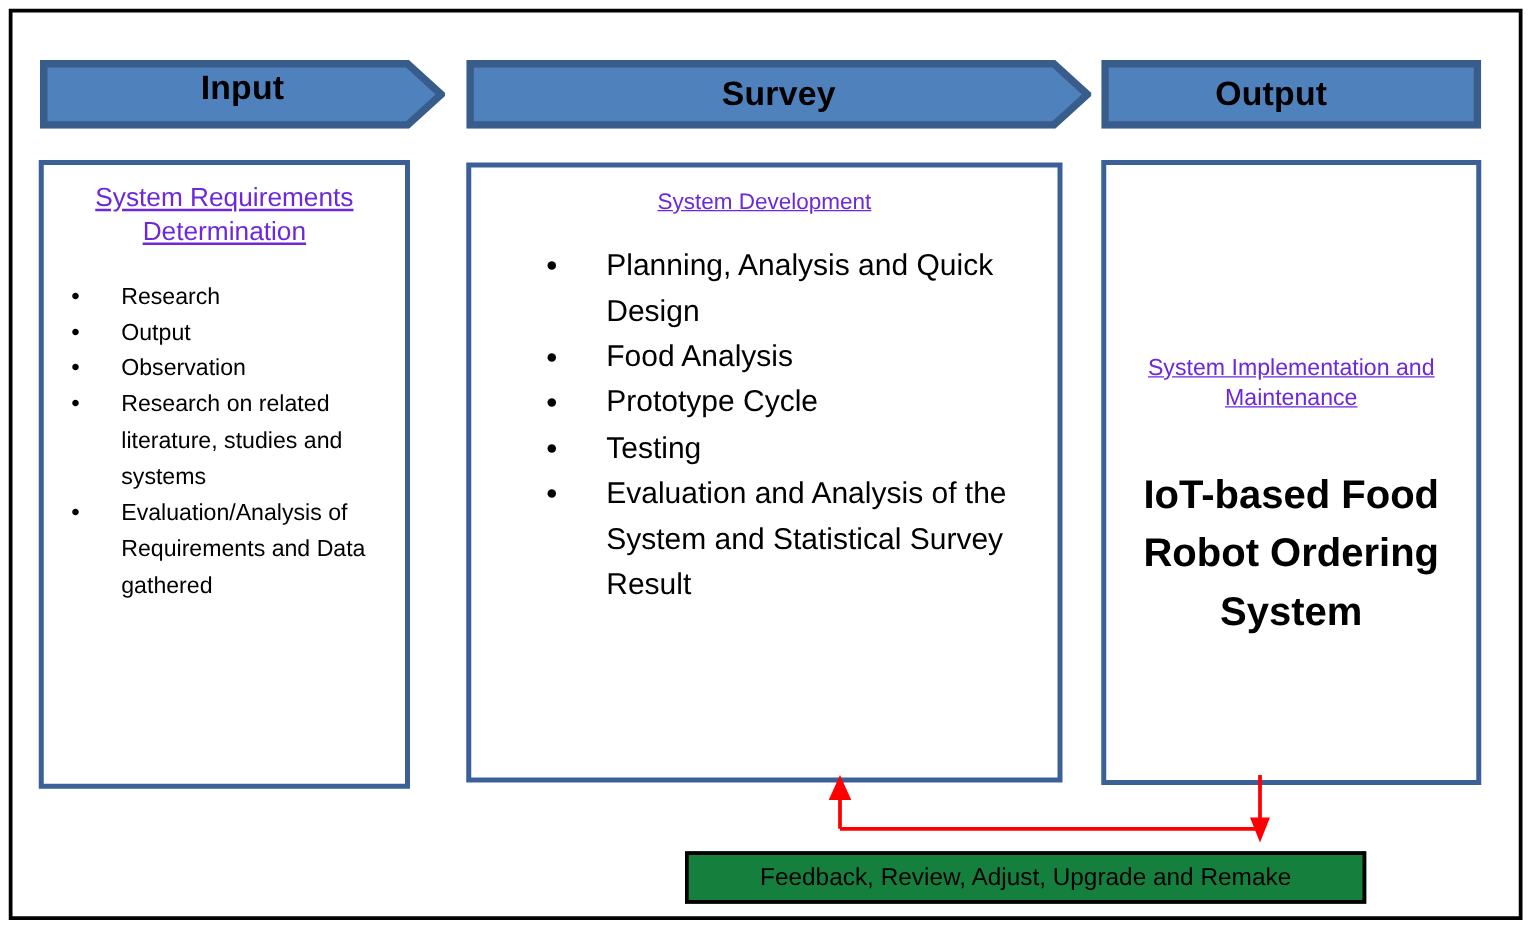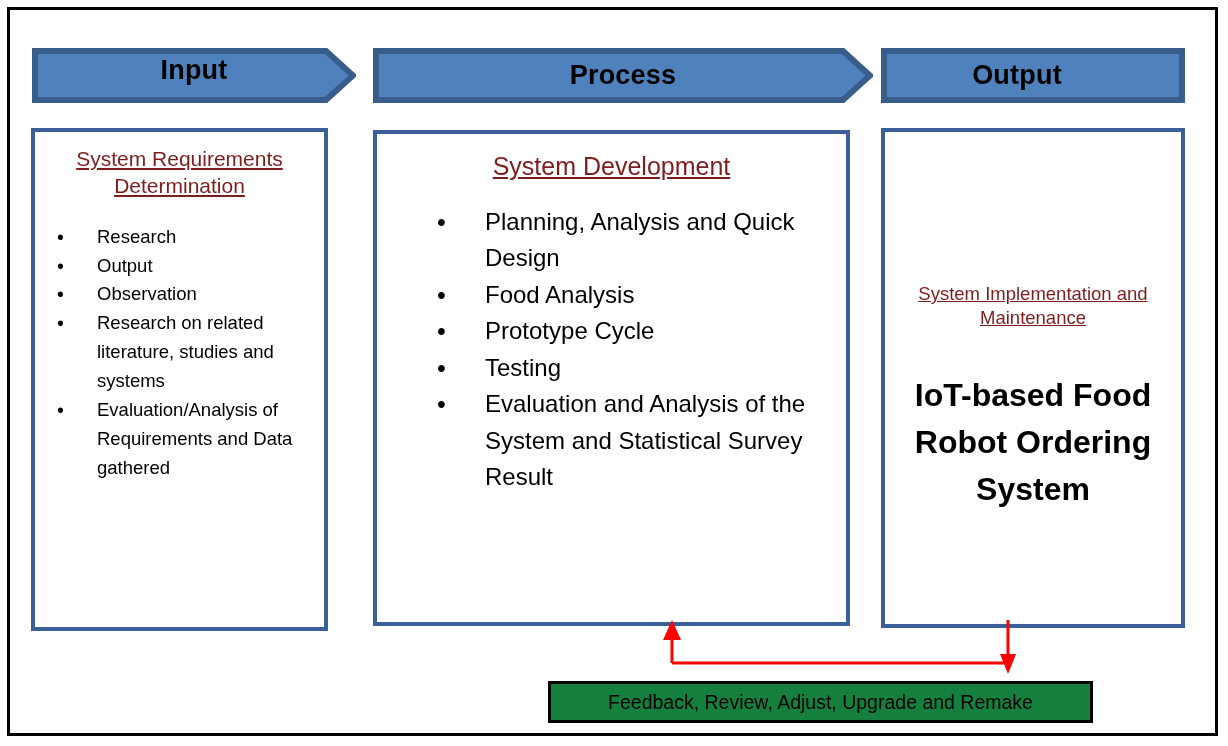--- a/index.html
+++ b/index.html
@@ -56,21 +56,21 @@
   .col-box {
     position: absolute;
     box-sizing: border-box;
     border: 4px solid #3a6097;
     background: #ffffff;
   }
 
   .box-title {
     text-align: center;
     text-decoration: underline;
-    color: #7f1d1d;
+    color: #6d28d9;
     line-height: 1.28;
   }
 
   ul.bullets {
     list-style: none;
     margin: 0;
     padding: 0;
   }
   ul.bullets > li {
     position: relative;
@@ -86,21 +86,21 @@
 
   
   #input-box { left: 31px; top: 128px; width: 297px; height: 503px; }
   #input-title { font-size: 21px; margin: 14px 8px 0 8px; }
   #input-list { margin-top: 23px; font-size: 18.5px; }
   #input-list > li { padding-left: 62px; line-height: 1.56; }
   #input-list > li::before { left: 22px; top: -1px; }
 
   
   #process-box { left: 373px; top: 130px; width: 477px; height: 496px; }
-  #process-title { font-size: 25px; margin: 16px 8px 0 8px; }
+  #process-title { font-size: 18px; margin: 16px 8px 0 8px; }
   #process-list { margin-top: 22px; font-size: 24px; }
   #process-list > li { padding-left: 108px; line-height: 1.52; }
   #process-list > li::before { left: 60px; top: -1px; }
 
   
   #output-box { left: 881px; top: 128px; width: 304px; height: 500px; }
   #output-title {
     font-size: 18.5px;
     margin: 0 10px;
     position: absolute;
@@ -155,21 +155,21 @@
     <svg class="banner-svg" width="324" height="55" viewBox="0 0 324 55">
       <polygon points="3,3 294,3 321,27.5 294,52 3,52" fill="#4f81bd" stroke="#385d8a" stroke-width="6" stroke-linejoin="miter"></polygon>
     </svg>
     <span class="banner-label">Input</span>
   </div>
 
   <div class="banner" id="process-banner" style="left:373px; top:48px; width:500px; height:55px;">
     <svg class="banner-svg" width="500" height="55" viewBox="0 0 500 55">
       <polygon points="3,3 470,3 497,27.5 470,52 3,52" fill="#4f81bd" stroke="#385d8a" stroke-width="6" stroke-linejoin="miter"></polygon>
     </svg>
-    <span class="banner-label">Process</span>
+    <span class="banner-label">Survey</span>
   </div>
 
   <div class="banner" id="output-banner" style="left:881px; top:48px; width:272px; height:55px;">
     <svg class="banner-svg" width="304" height="55" viewBox="0 0 304 55">
       <rect x="3" y="3" width="298" height="49" fill="#4f81bd" stroke="#385d8a" stroke-width="6"></rect>
     </svg>
     <span class="banner-label">Output</span>
   </div>
 
   <div class="col-box" id="input-box">

